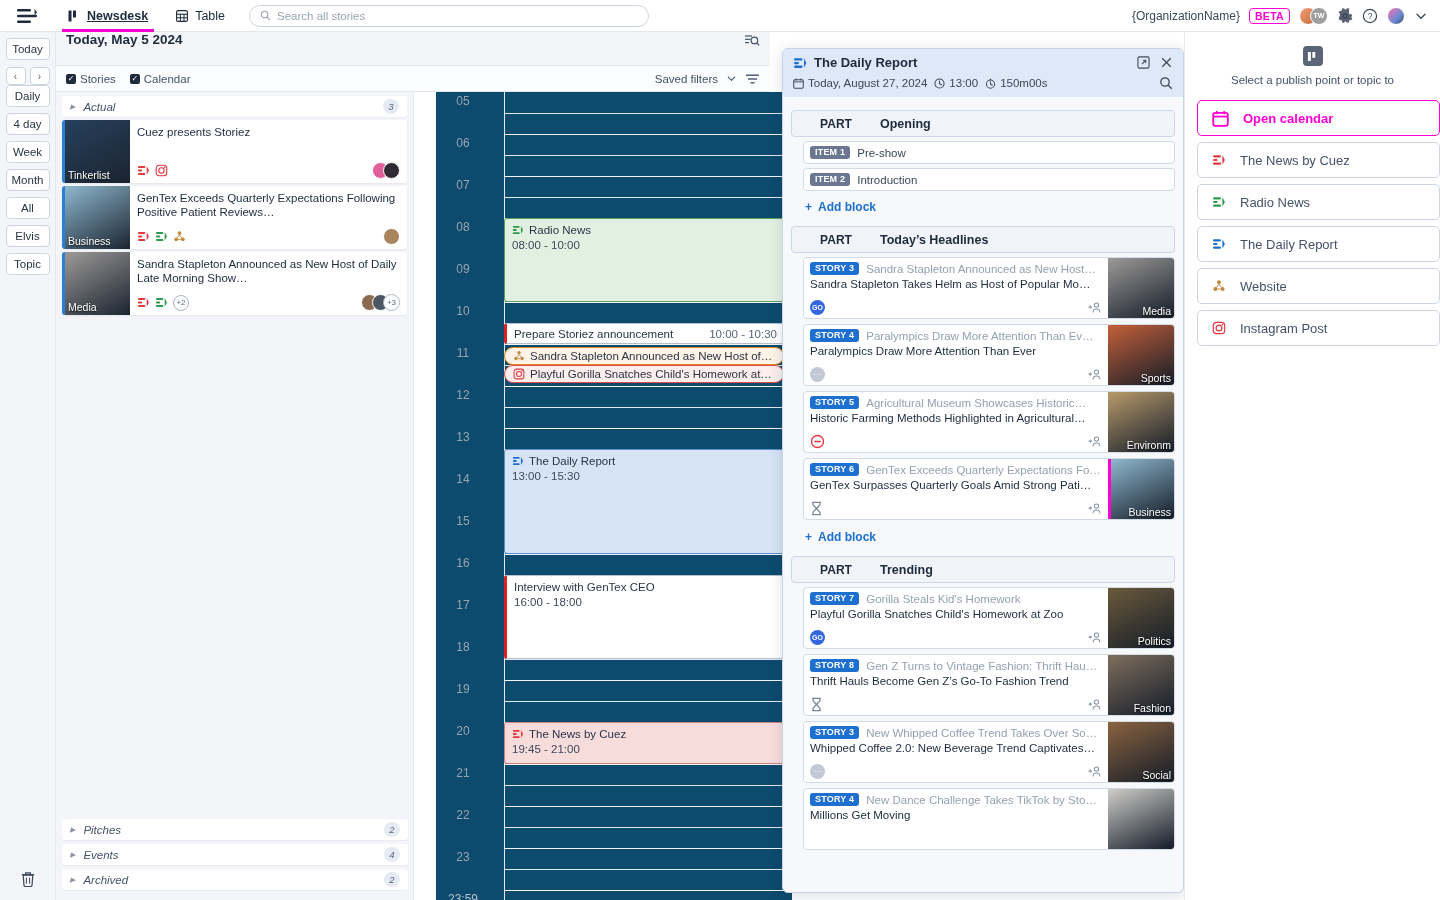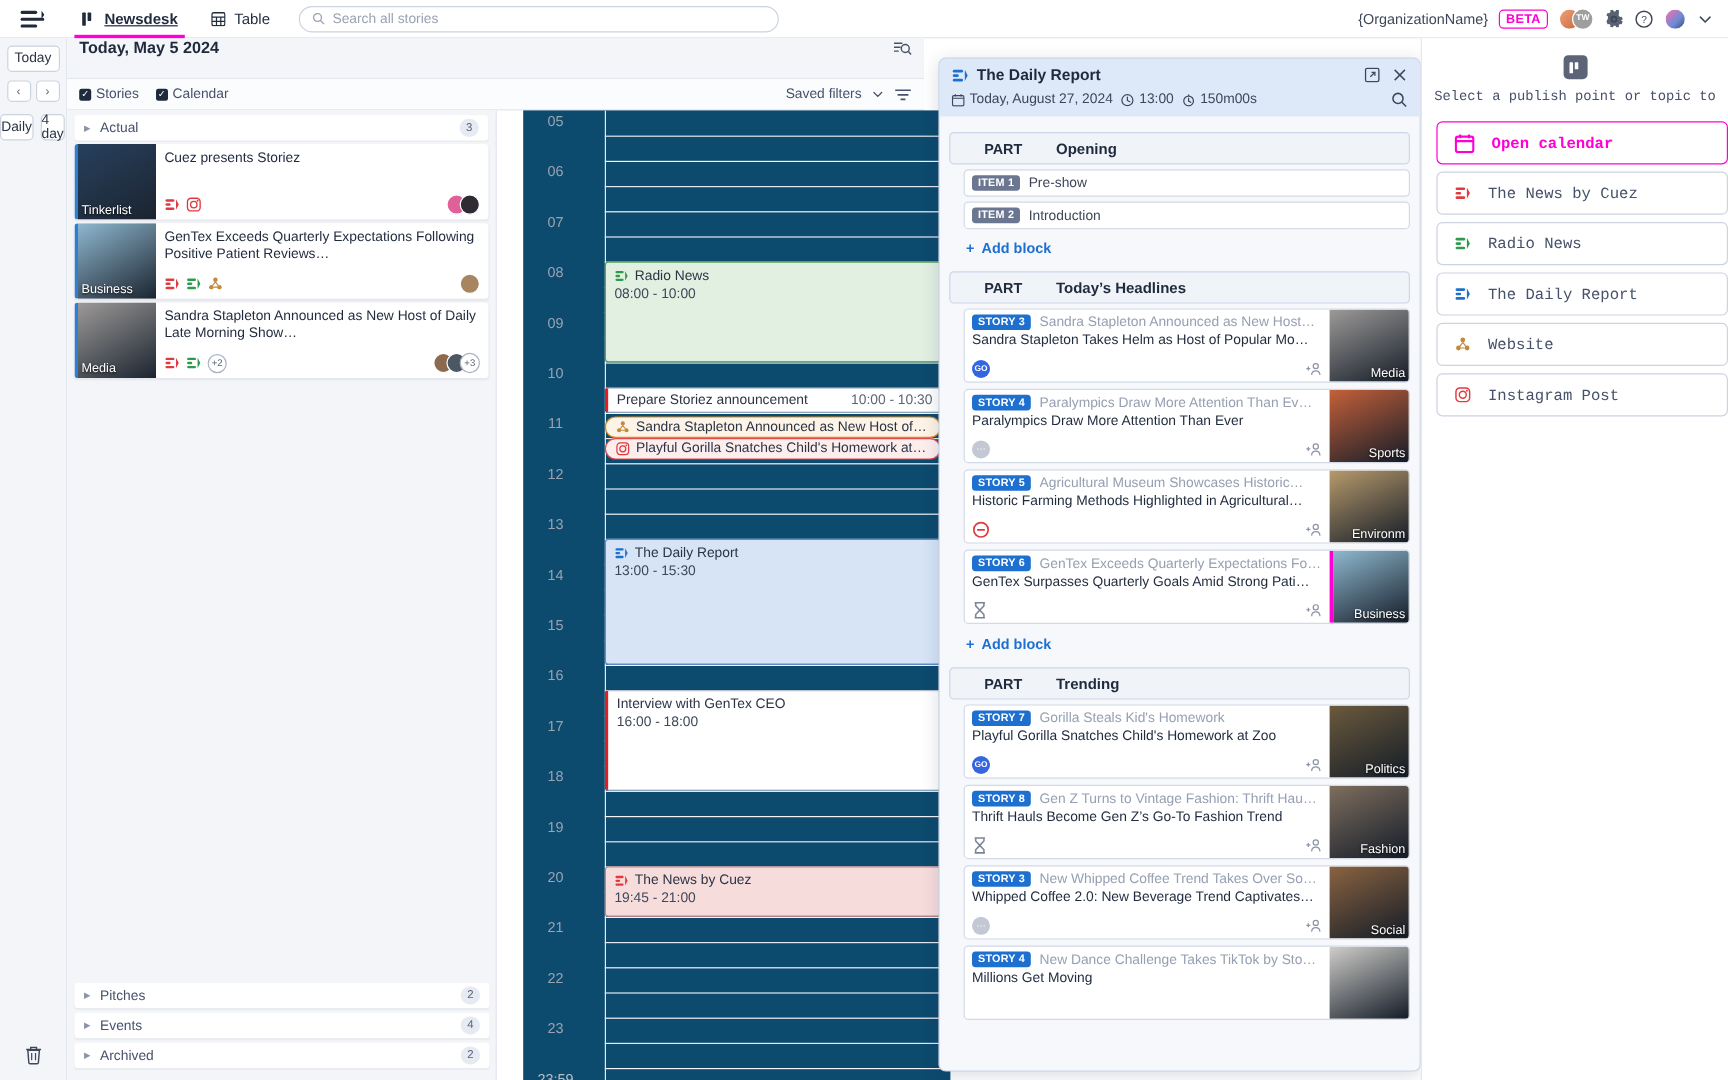--- a/index.html
+++ b/index.html
@@ -70,21 +70,21 @@
     background: #fff; font-size: 11.5px; color: #2b3445;
     display: flex; align-items: center; justify-content: center;
   }
   .rail-today { margin-top: 6px; }
   .rail-arrows { display: flex; gap: 4px; justify-content: center; margin-top: 7px; }
   .rail-arrow {
     width: 20px; height: 18px; border: 1px solid #ccd4e0; border-radius: 4px;
     background: #fff; display: flex; align-items: center; justify-content: center;
     font-size: 10px; color: #5b6577;
   }
-  .rail-views { margin-top: 10px; display: flex; flex-direction: row; gap: 6px; }
+  .rail-views { margin-top: 0; display: flex; flex-direction: column; gap: 6px; }
   .trash-btn { position: absolute; bottom: 12px; left: 0; width: 56px; display: flex; justify-content: center; }
 
   
   .panel-header {
     position: absolute; top: 32px; left: 56px; width: 714px; height: 34px;
     background: #f3f5f9; border-bottom: 1px solid #e3e7ee;
     display: flex; align-items: flex-start; padding: 0 10px;
   }
   .panel-header .title { font-size: 13.5px; font-weight: 700; color: #1f2a3d; }
   .panel-header .right { margin-left: auto; display: flex; align-items: center; }
@@ -103,21 +103,21 @@
   .filterbar .right { margin-left: auto; display: flex; align-items: center; gap: 8px; }
 
   .stories-col {
     position: absolute; top: 92px; left: 56px; width: 358px; height: 808px;
     background: #f3f5f9; border-right: 1px solid #e3e7ee; padding: 0 6px;
     overflow: hidden;
   }
   .group-row {
     height: 21px; background: #fff; border-radius: 3px; margin-top: 4px;
     display: flex; align-items: center; padding: 0 8px;
-    font-size: 11.5px; color: #46516a; box-shadow: 0 1px 1px rgba(40,50,70,.05);
+    font-size: 11.5px; color: #46516a; box-shadow: 0 1px 1px rgba(40,50,70,.05); font-style: italic;
   }
   .caret { font-size: 7px; color: #8a94a6; margin-right: 8px; }
   .count-pill {
     margin-left: auto; min-width: 16px; height: 15px; border-radius: 8px;
     background: #e6eaf2; color: #5b6577; font-size: 9.5px;
     display: flex; align-items: center; justify-content: center; padding: 0 5px;
   }
 
   .story-card {
     display: flex; background: #fff; margin-top: 3px; border-radius: 3px;
@@ -244,21 +244,21 @@
   }
   .sr-thumb .tag {
     position: absolute; right: 3px; bottom: 1px; color: #fff; font-size: 10.5px;
     text-shadow: 0 1px 2px rgba(0,0,0,.95);
   }
   .sr-thumb.accent { border-left: 3px solid #ff00d4; }
 
   
   .pubpanel {
     position: absolute; top: 32px; left: 1184px; width: 256px; height: 868px;
-    background: #fff; border-left: 1px solid #e3e7ee; font-family: Liberation Mono, monospace;
+    background: #fff; border-left: 1px solid #e3e7ee;
   }
   .pub-icon-wrap { display: flex; justify-content: center; padding-top: 14px; }
   .pub-board {
     width: 20px; height: 20px; border-radius: 4px; background: #5b6577;
     display: flex; align-items: center; justify-content: center;
   }
   .pub-hint { text-align: center; font-size: 11.5px; color: #46516a; padding: 8px 0 8px 0; white-space: nowrap; }
   .pub-item {
     height: 36px; margin: 6px 0 0 12px; border: 1px solid #ccd4e0; border-radius: 5px;
     display: flex; align-items: center; gap: 14px; padding-left: 14px;

